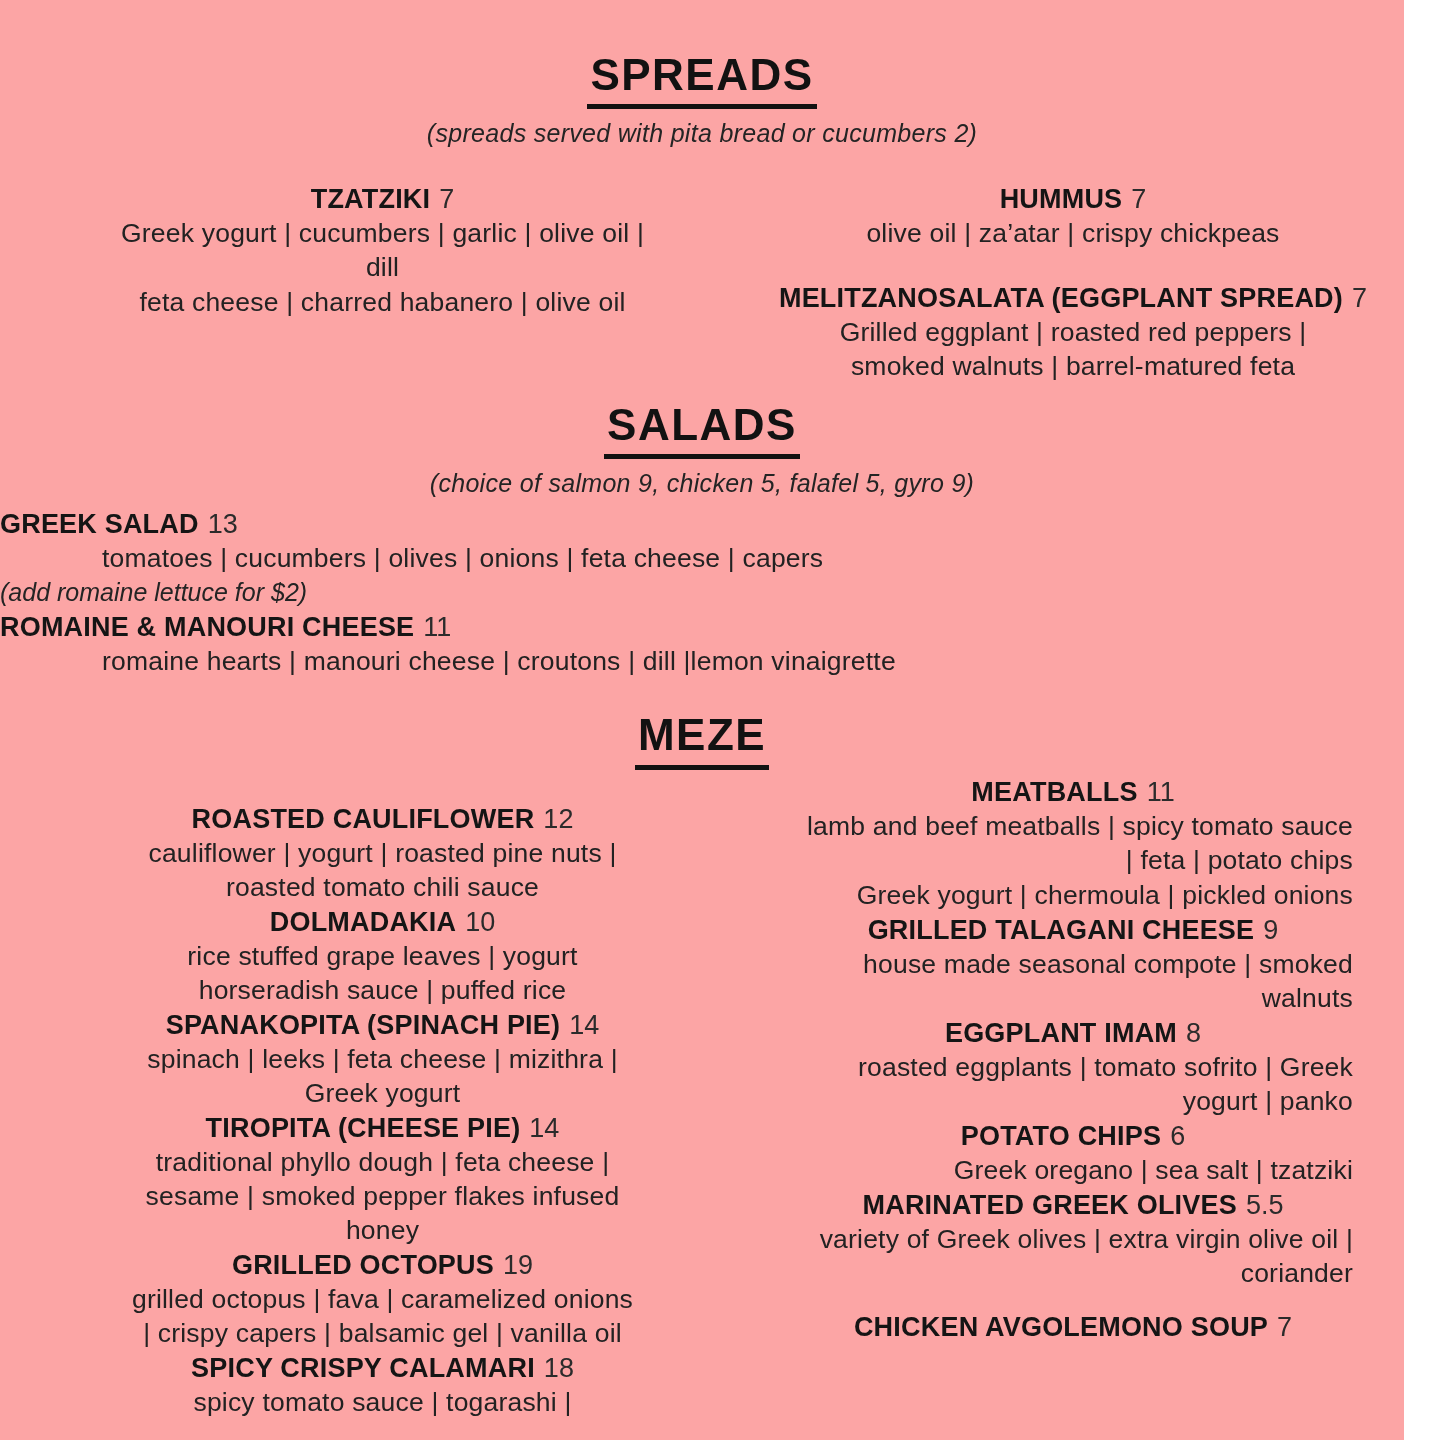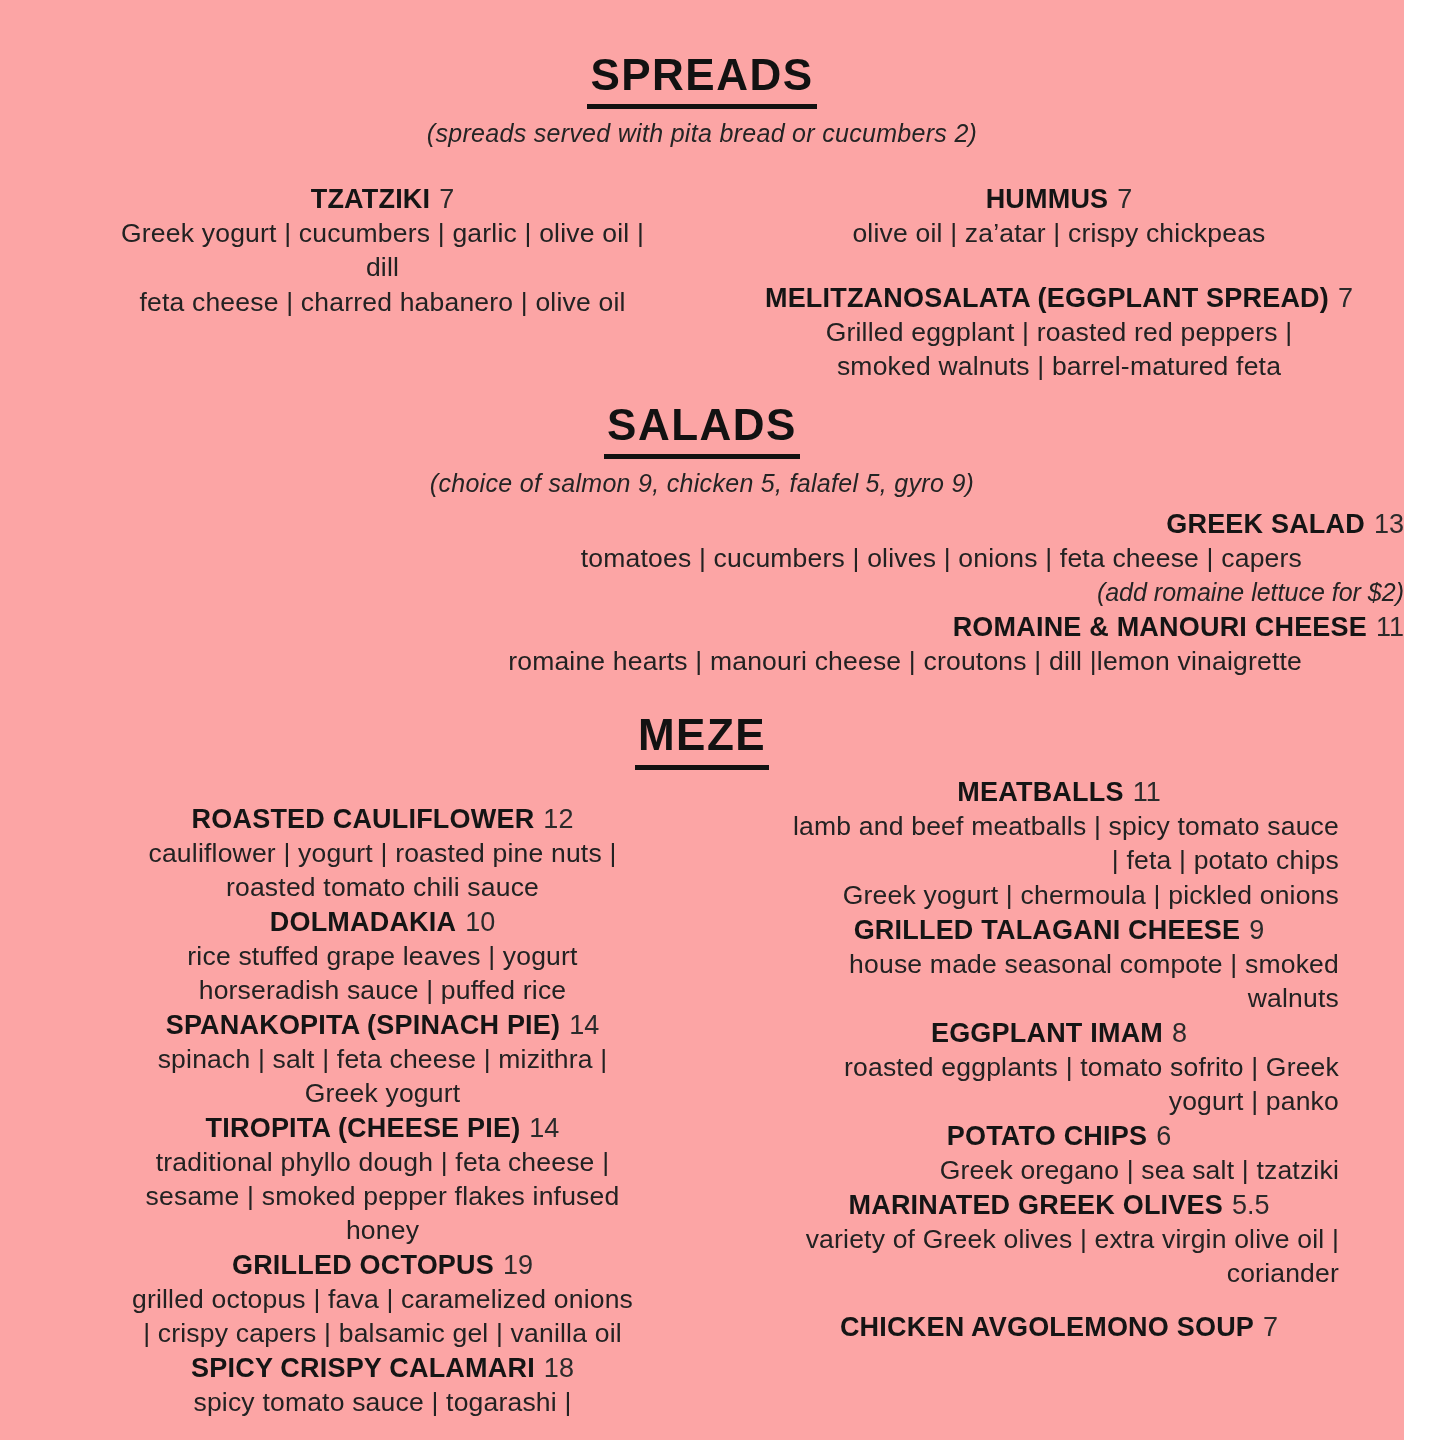--- a/index.html
+++ b/index.html
@@ -36,21 +36,21 @@
     font-size:25px;
     line-height:32px;
     letter-spacing:0.3px;
     color:#242424;
     margin-top:8px;
   }
   
   .cols {
     display:grid;
     grid-template-columns:645px 646px;
-    column-gap:31px;
+    column-gap:45px;
     padding-left:60px;
     align-items:start;
   }
   .spreads-cols { margin-top:33px; }
   .meze-cols { margin-top:5px; }
   .col { text-align:center; }
   
   .item { margin-bottom:1px; }
   .item-head {
     font-size:27px;
@@ -70,21 +70,21 @@
   .item-note {
     font-style:italic;
     font-size:25px;
     line-height:34px;
     color:#242424;
   }
   .spreads-cols .item-desc { max-width:530px; }
   .spreads-cols .col-right .item:first-child { margin-bottom:31px; }
   
   .sec-salads { margin-top:18px; }
-  .salads-items { margin-top:8px; text-align:right; }
+  .salads-items { margin-top:8px; text-align:left; }
   .salads-items .item-desc { max-width:1200px; }
   
   .sec-meze { margin-top:34px; }
   .meze-cols .col-left { padding-top:27px; }
   .meze-cols .col-left .item-desc { max-width:510px; }
   .meze-cols .col-right .item-desc { max-width:560px;text-align:right; }
   .meze-cols .col-right .item:nth-child(7) { margin-top:20px; }
 </style>
 </head>
 <body>
@@ -171,21 +171,21 @@
           <div class="item-head">
             <span class="item-name">DOLMADAKIA</span><span class="item-price">10</span>
           </div>
           <div class="item-desc">rice stuffed grape leaves | yogurt horseradish sauce | puffed rice</div>
         </div>
 
         <div class="item">
           <div class="item-head">
             <span class="item-name">SPANAKOPITA (SPINACH PIE)</span><span class="item-price">14</span>
           </div>
-          <div class="item-desc">spinach | salt | feta cheese | mizithra | Greek yogurt</div>
+          <div class="item-desc">spinach | leeks | feta cheese | mizithra | Greek yogurt</div>
         </div>
 
         <div class="item">
           <div class="item-head">
             <span class="item-name">TIROPITA (CHEESE PIE)</span><span class="item-price">14</span>
           </div>
           <div class="item-desc">traditional phyllo dough | feta cheese | sesame | smoked pepper flakes infused honey</div>
         </div>
 
         <div class="item">

